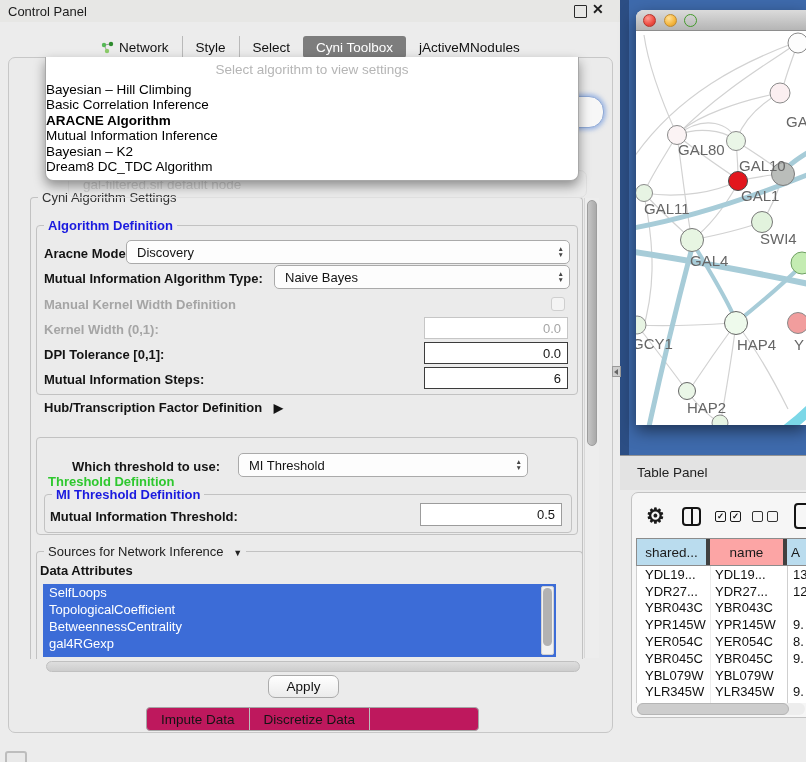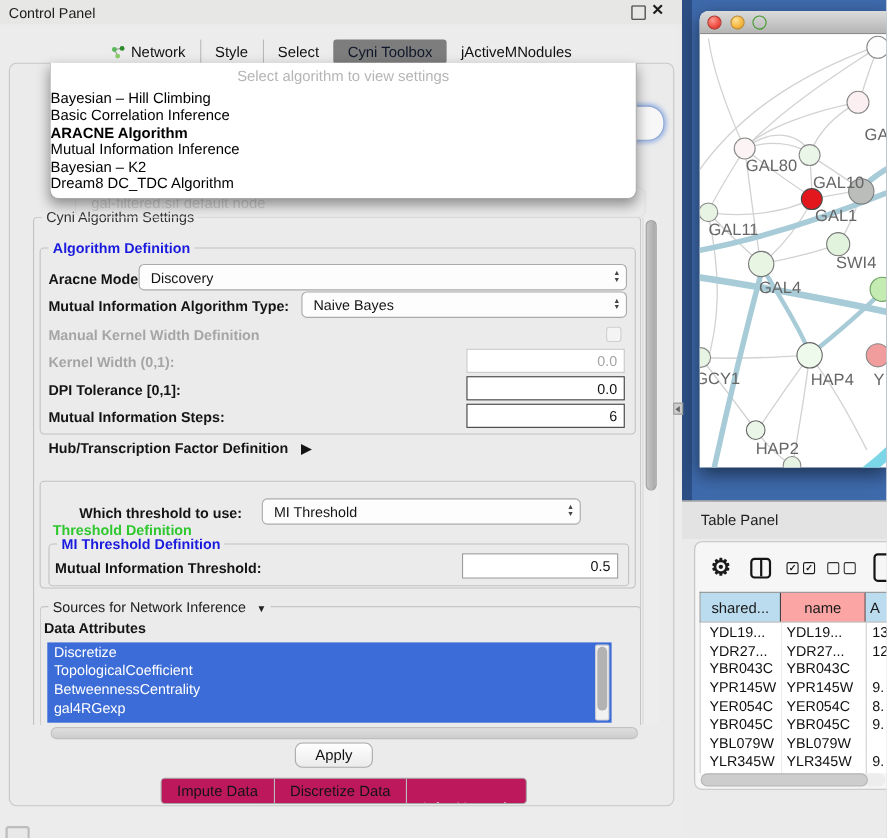--- a/index.html
+++ b/index.html
@@ -11,21 +11,21 @@
   .dis{color:#a5a5a5;}
   
   .titlebar{left:0;top:8;width:620px;height:22px;background:#e7e7e5;}
   .titlebar .t{position:absolute;left:8px;top:4px;font-size:13px;color:#1b1b1b;}
   .float-btn{position:absolute;left:574px;top:5px;width:11px;height:11px;border:1.5px solid #2a2a2a;border-radius:1px;background:transparent;}
   .close-btn{position:absolute;left:592px;top:1px;font-size:14px;font-weight:bold;color:#1b1b1b;}
   .panel{left:8px;top:57px;width:603px;height:674px;background:#ebebeb;border:1px solid #c7c7c7;border-radius:7px;}
   .tabrow{left:88px;top:36px;height:22px;display:flex;align-items:stretch;}
   .tab{display:flex;align-items:center;gap:5px;padding:0 13px;font-size:13.5px;color:#111;background:transparent;}
   .tab.dv{border-left:1px solid #b9b9b9;}
-  .tab.sel{background:#7d7d7d;color:#0f172a;border-radius:3px;border-left:none;}
+  .tab.sel{background:#7d7d7d;color:#ffffff;border-radius:3px;border-left:none;}
   
   .popup{left:45px;top:57px;width:532px;height:123px;background:#fff;border:1px solid #a8a8a8;border-top:none;
          border-radius:0 0 8px 8px;box-shadow:0 5px 12px rgba(0,0,0,.40);z-index:30;}
   .popup .ph{height:25px;display:flex;align-items:center;justify-content:center;color:#b5b5b5;font-size:13.5px;}
   .popup .it{padding-left:0;font-size:13.5px;line-height:15.4px;color:#000;white-space:nowrap;}
   .combo-frag{left:576px;top:96px;width:26px;height:30px;background:#f7f7f7;border:1px solid #8fa9d6;border-radius:0 15px 15px 0;
               box-shadow:0 0 4px 2px rgba(95,140,220,.55);z-index:5;}
   .ghost-combo{left:68px;top:170px;width:517px;height:26px;border:1px solid #e0e0e0;border-radius:7px;z-index:4;}
   .ghost-combo span{position:absolute;left:14px;top:6px;font-size:13.5px;color:#cbcbcb;}
   
@@ -65,21 +65,21 @@
   .tp-strip span{position:absolute;left:17px;top:9px;font-size:13.5px;color:#222;}
   .below{left:620px;top:490px;width:186px;height:272px;background:#ebebeb;}
   .card{left:631px;top:492px;width:182px;height:226px;background:#f6f6f6;border:1px solid #c2c2c2;border-radius:7px;box-sizing:border-box;}
   .icon-box{border:2px solid #141414;border-radius:4px;box-sizing:border-box;}
   .cpair{display:flex;gap:4px;}
   .cbox{width:11px;height:11px;border:1.6px solid #1a1a1a;border-radius:2px;box-sizing:border-box;
         font-size:8.5px;line-height:8px;text-align:center;font-weight:bold;color:#111;}
   .thead{left:636px;top:538px;width:220px;height:28px;display:grid;grid-template-columns:73px 77px 70px;
          border-top:1px solid #8c8c8c;border-bottom:1px solid #8c8c8c;border-left:1px solid #8c8c8c;box-sizing:border-box;}
   .thead .hc{display:flex;align-items:center;justify-content:center;font-size:13.5px;color:#1a1a1a;
-             border-right:1px solid #404040;box-sizing:border-box;}
+             border-right:4px solid #404040;box-sizing:border-box;}
   .tbody{left:636px;top:566px;width:220px;height:137px;background:#fff;overflow:hidden;border-left:1px solid #cfcfcf;box-sizing:border-box;}
   .trow{display:grid;grid-template-columns:73px 77px 70px;height:16.8px;font-size:13px;color:#111;}
   .trow .c{display:flex;align-items:center;white-space:nowrap;overflow:hidden;}
   .trow .c1{padding-left:8px;}
   .trow .c2{padding-left:4px;border-left:1px solid #ececec;}
   .trow .c3{padding-left:5px;border-left:1px solid #cfcfcf;}
   svg text{font-family:"Liberation Sans",sans-serif;}
 </style>
 </head>
 <body>
@@ -208,21 +208,21 @@
     </div>
 
   <div class="abs grp" style="left:36px;top:551px;width:545px;height:107px;border-bottom:none;border-radius:4px 4px 0 0;"></div>
   <div class="abs grp-lab" style="left:44px;top:544px;font-weight:normal;color:#222;">
     <span>Sources for Network Inference</span>
     <span style="font-size:9px;margin-left:6px;">▼</span>
   </div>
   <div class="abs lbl" style="left:40px;top:563px;">Data Attributes</div>
 
   <div class="abs attr-list" style="left:43px;top:584px;width:513px;height:73px;">
-    <div class="row">Discretize</div>
+    <div class="row">SelfLoops</div>
     <div class="row">TopologicalCoefficient</div>
     <div class="row">BetweennessCentrality</div>
     <div class="row">gal4RGexp</div>
   </div>
   <div class="abs" style="left:541px;top:586px;width:13px;height:69px;background:#f1f1f1;border:1px solid #d2d2d2;box-sizing:border-box;border-radius:2px;">
     <div class="abs" style="left:1px;top:1px;width:9px;height:58px;background:#b2b2b2;border-radius:5px;"></div>
   </div>
 
   <div class="abs hsb" style="left:46px;top:661px;width:534px;height:11px;"></div>
 

